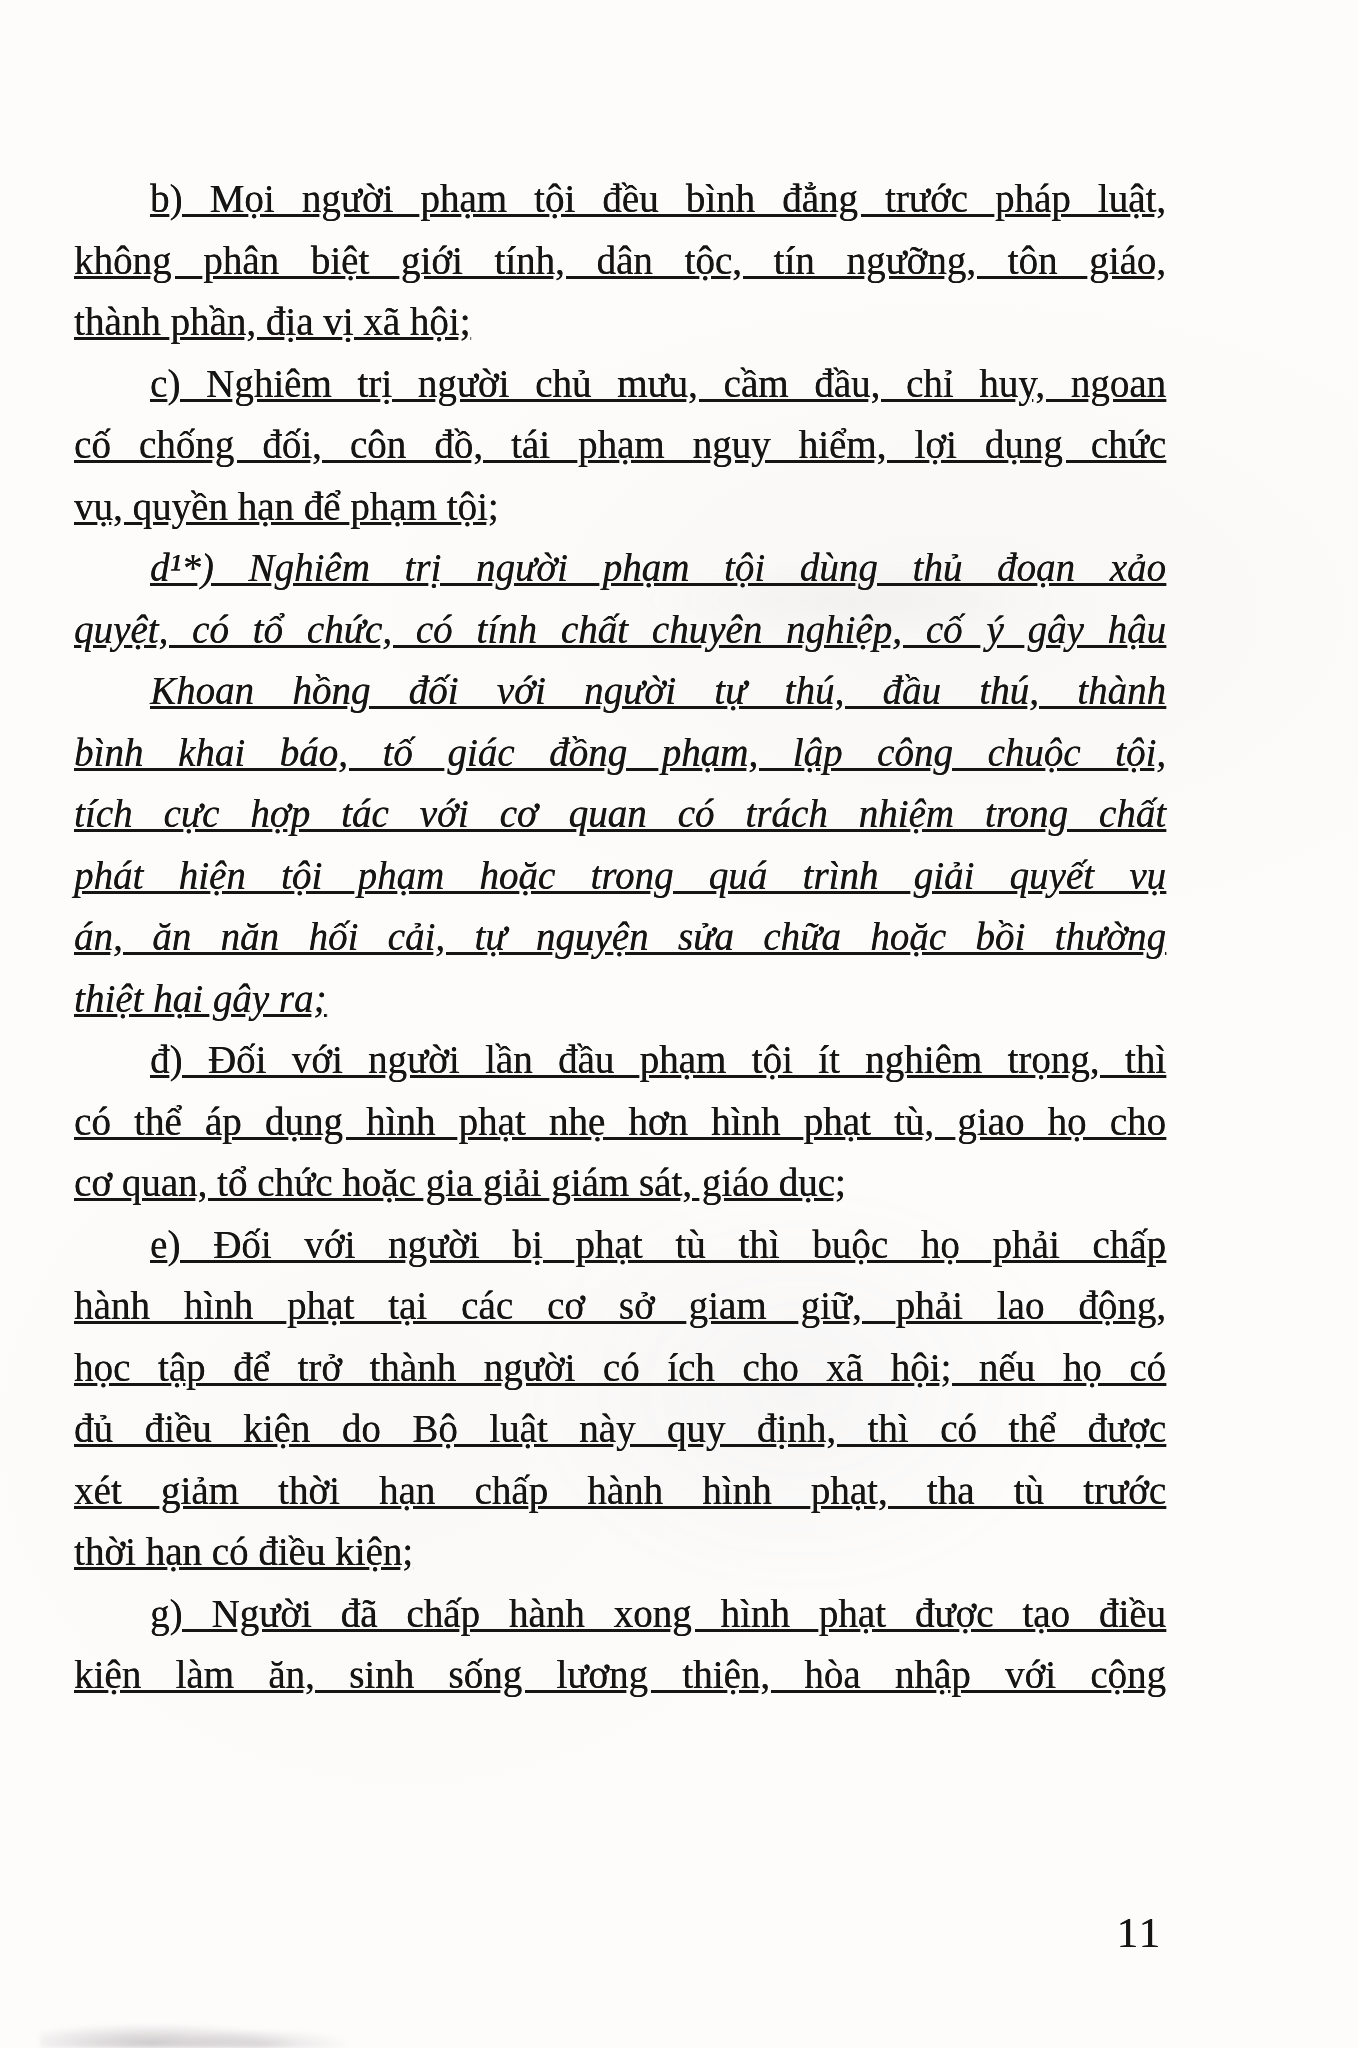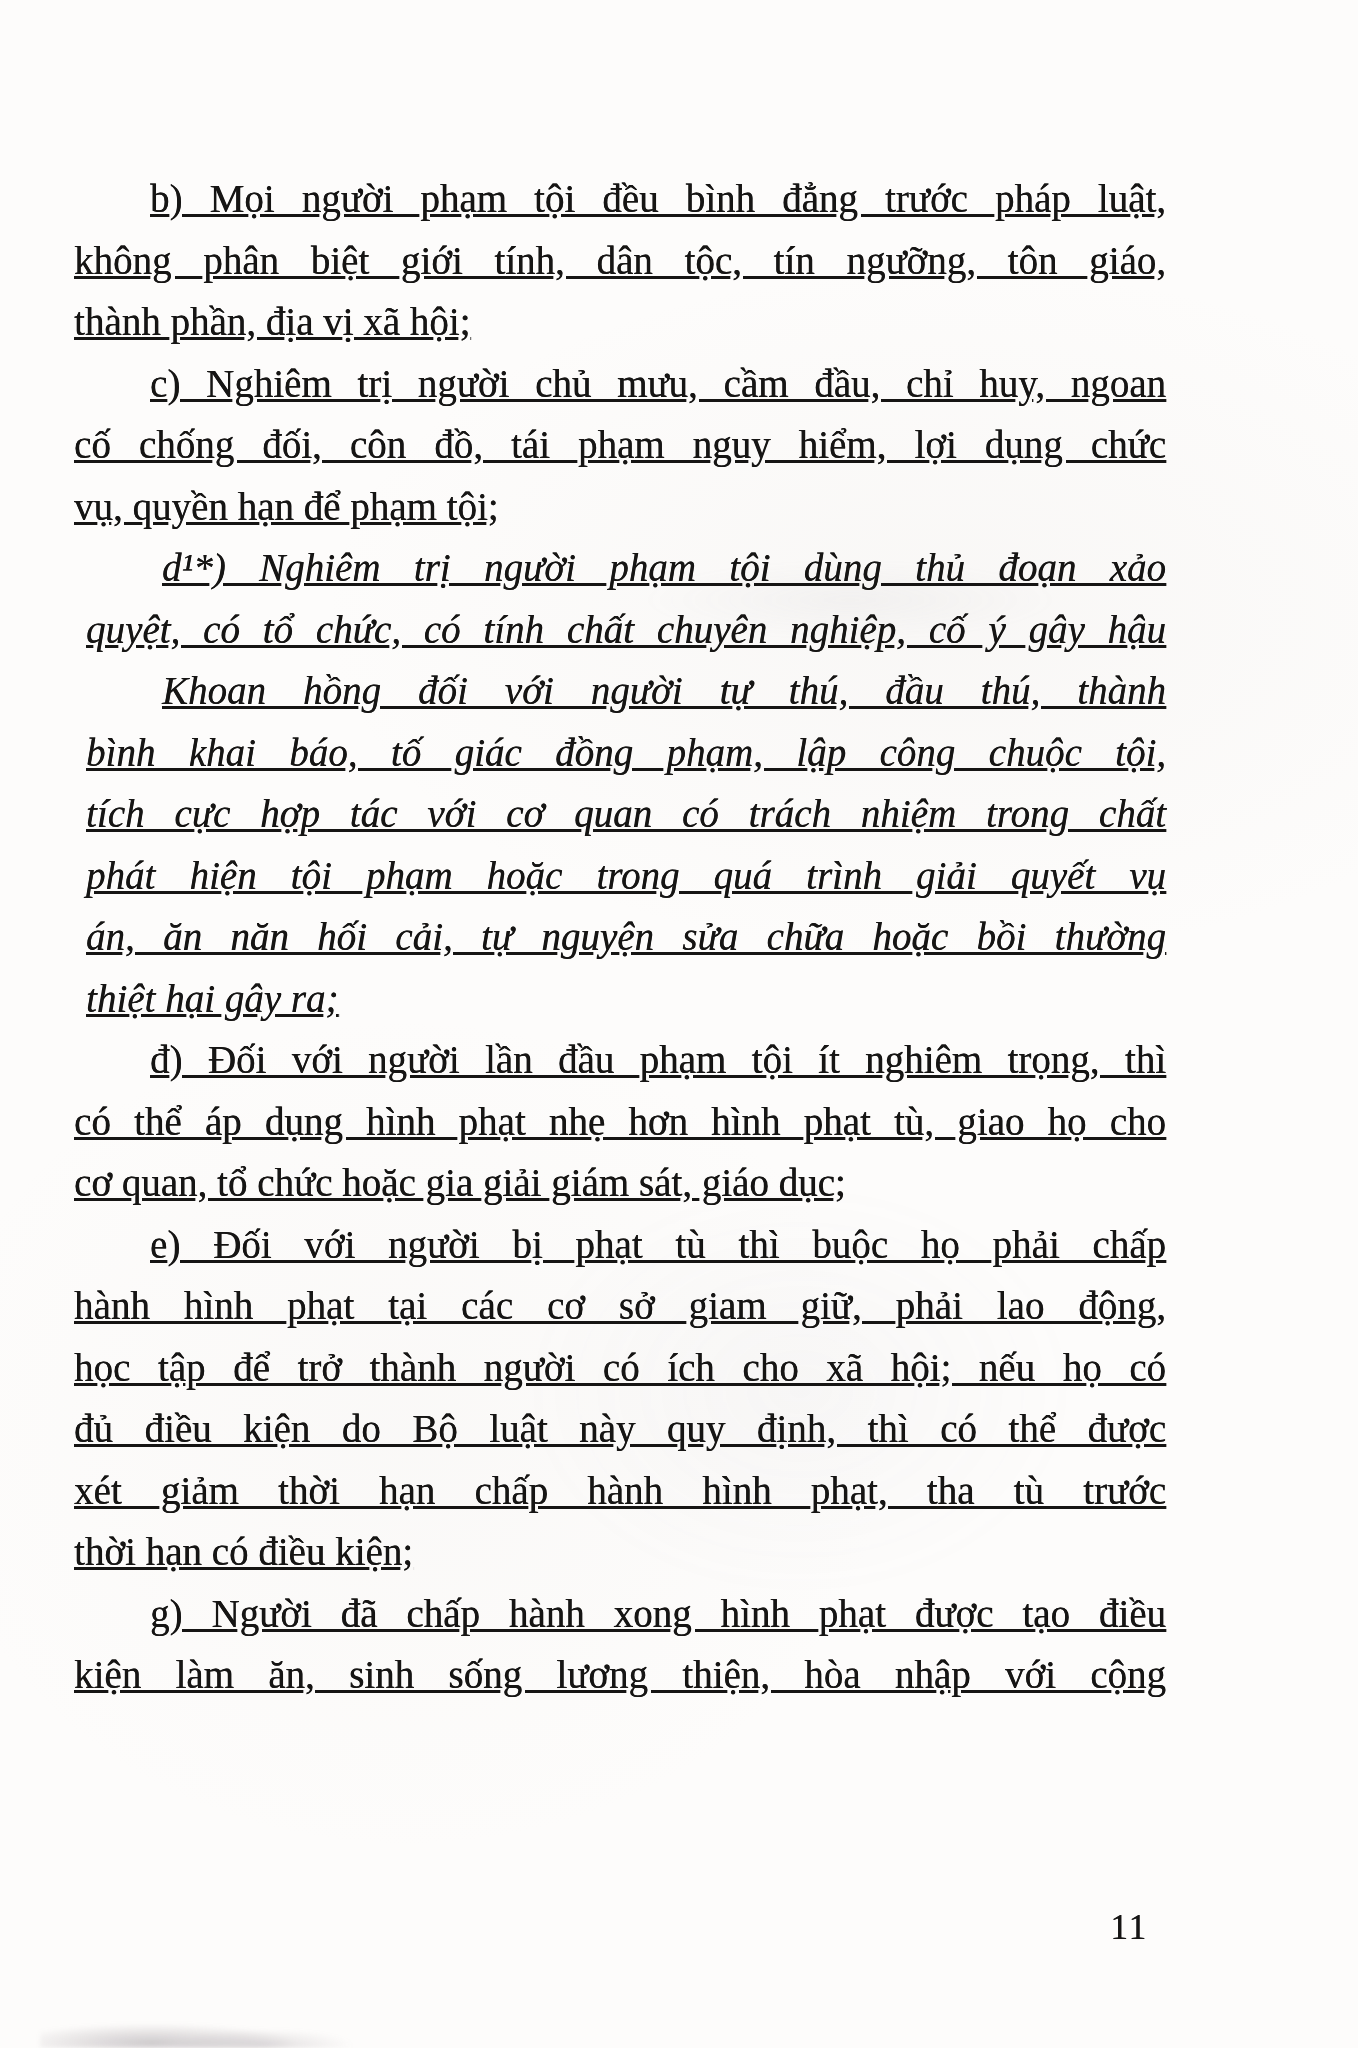--- a/index.html
+++ b/index.html
@@ -23,34 +23,34 @@
   .text-block {
     position: absolute;
     left: 74px;
     top: 168px;
     width: 1092px;
     font-size: 39px;
     line-height: 61.5px;
     text-shadow: 0.35px 0 0 currentColor; 
   }
   .para { margin: 0; text-decoration: underline; }
-  .para.italic { font-style: italic; margin-left: 12px; }
+  .para.italic { font-style: italic; }
   .line {
     text-align: justify;
     text-align-last: justify;
     white-space: normal;
   }
   .line.first { text-indent: 76px; }
   .line.last { text-align-last: left; }
   .marker-italic { font-style: italic; }
   .page-number {
     position: absolute;
     top: 1908px;
-    right: 210px;
-    font-size: 35px;
+    right: 196px;
+    font-size: 43px;
     letter-spacing: 2px;
     text-shadow: 0.4px 0 0 currentColor;
   }
   
   .artifact {
     position: absolute;
     pointer-events: none;
   }
   .smudge-bottom-left {
     left: 40px;

